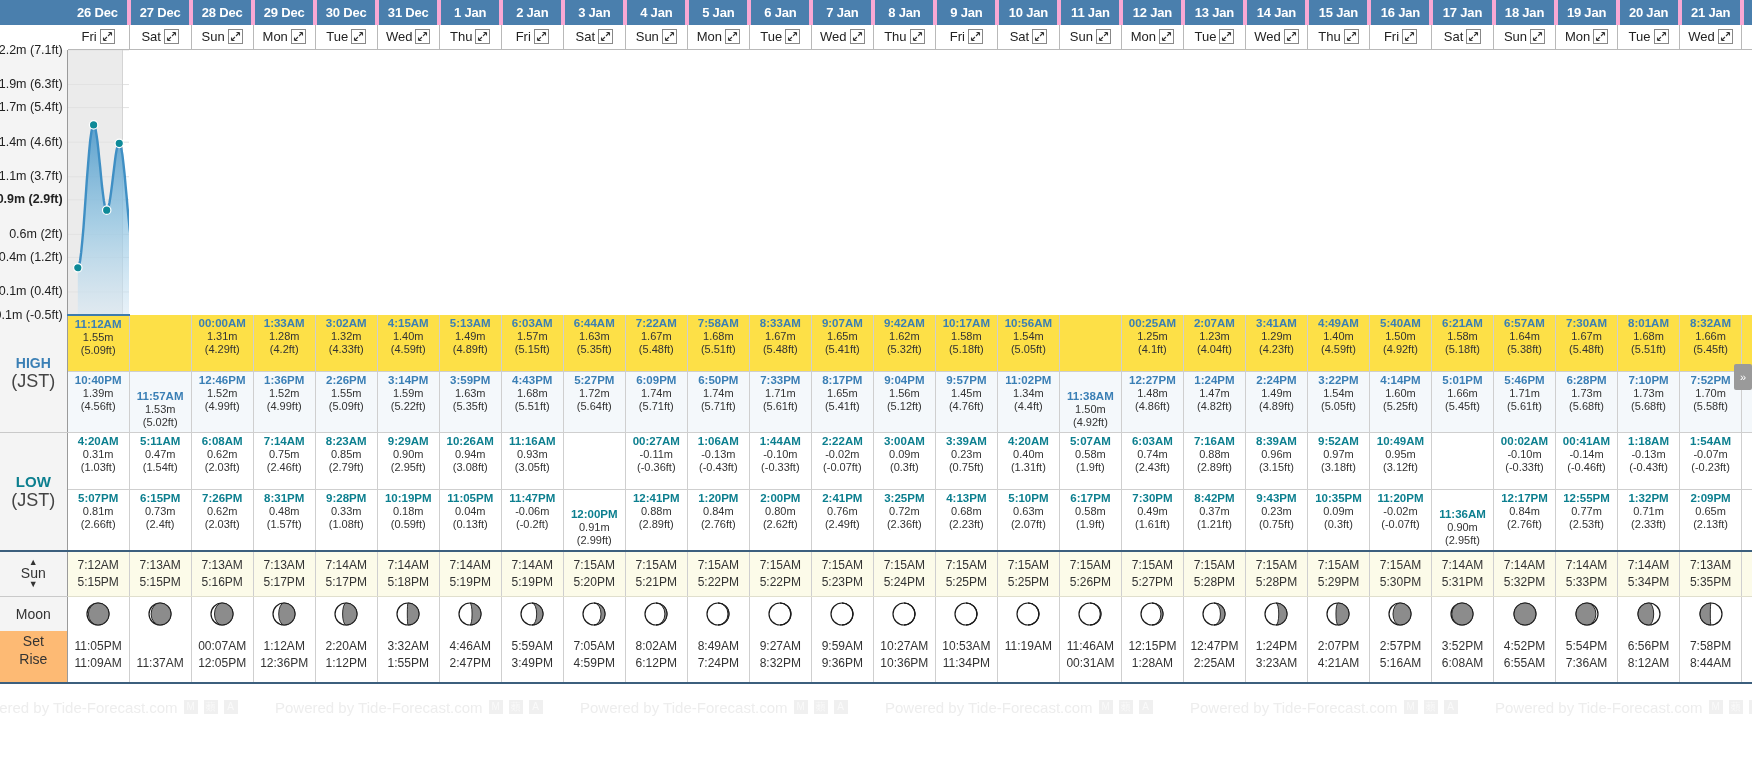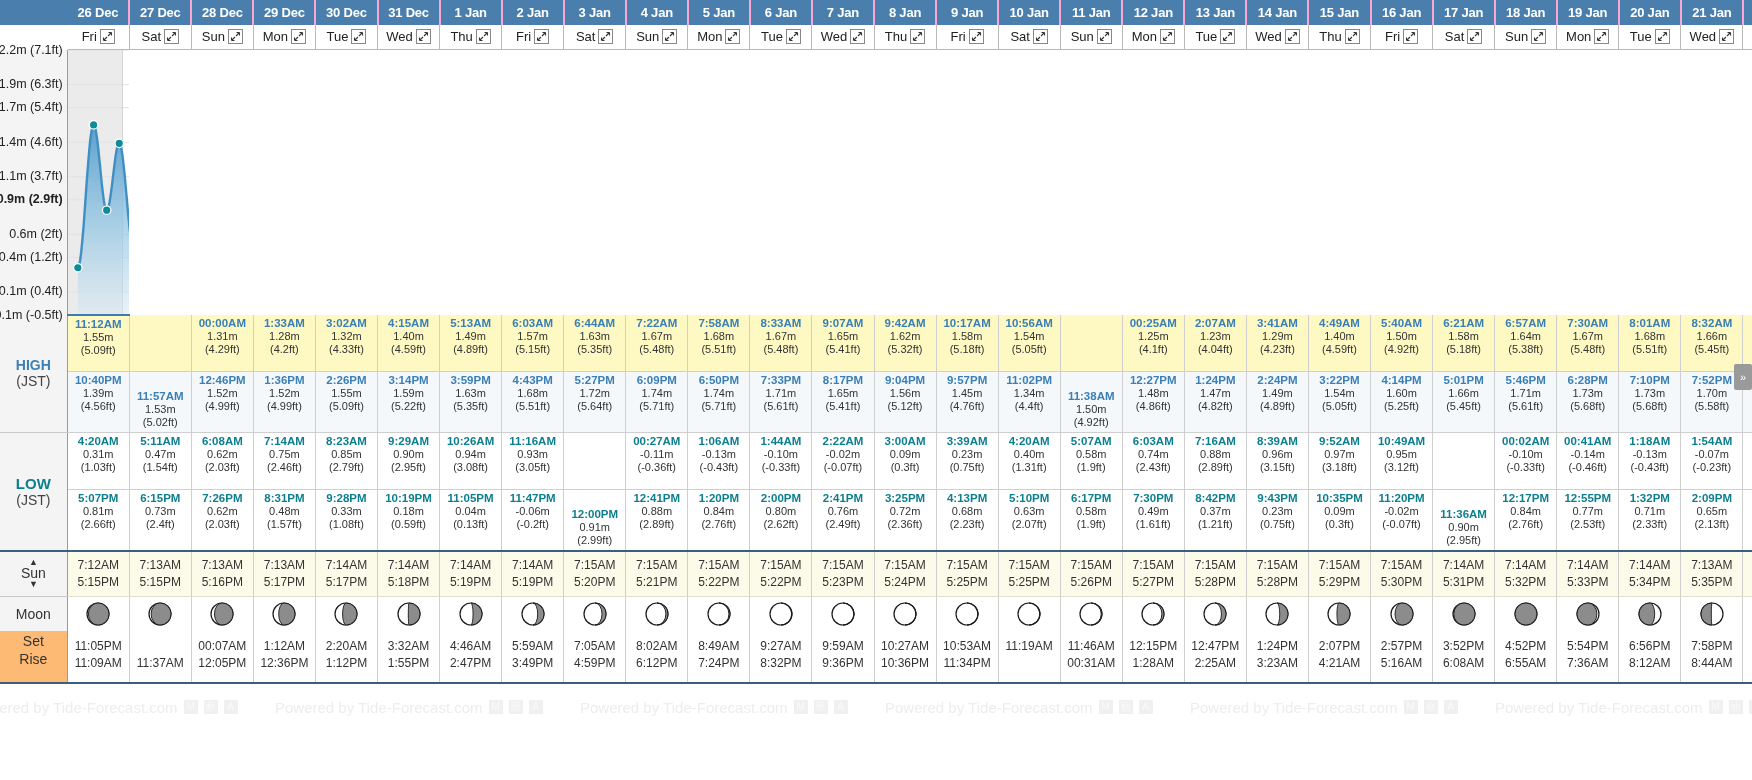--- a/index.html
+++ b/index.html
@@ -66,21 +66,21 @@
   table.tide col.day { width: 54.5px; }
 
   
   tr.daterow td {
     background: #4a7fad;
     color: #ffffff;
     font-size: 13px;
     font-weight: bold;
     text-align: center;
     height: 25px;
-    border-right: 2px solid #f9a8d4;
+    border-right: 4px solid #f9a8d4;
     white-space: nowrap;
     letter-spacing: -0.2px;
   }
   tr.daterow td.corner { background:#4a7fad; border-right:1px solid #4a7fad; }
 
   
   tr.dowrow td {
     height: 24px;
     background: #ffffff;
     border-right: 1px solid #b9b9b9;
@@ -127,34 +127,34 @@
   td.rowlabel {
     background: #f4f4f4;
     border-right: 1px solid #9a9a9a;
     border-bottom: 1px solid #c9c9c9;
     text-align: center;
     vertical-align: middle;
     padding: 0;
   }
   .rl-hi { color:#3a7fb5; font-weight:bold; font-size:14px; }
   .rl-lo { color:#0c7f8f; font-weight:bold; font-size:15px; }
-  .rl-unit { color:#444; font-size:14px; font-weight:normal; }
+  .rl-unit { color:#444; font-size:18px; font-weight:normal; }
 
   td.tcell {
     border-right: 1px solid #cfcfcf;
     border-bottom: 1px solid #cfcfcf;
     padding: 2px 0 3px 0;
     text-align: center;
     vertical-align: top;
     font-size: 11px;
     line-height: 13px;
     color: #333;
     height: 57px;
   }
-  td.hi1 { background:#fef9c3; }
+  td.hi1 { background:#fde047; }
   td.hi2 { background:#f4f8fb;text-align:center; }
   td.lo1 { background:#ffffff; }
   td.lo2 { background:#ffffff; }
   .t-time-hi { color:#3a7fb5; font-weight:bold; font-size:11.5px; display:block; }
   .t-time-lo { color:#0c7f8f; font-weight:bold; font-size:11.5px; display:block; }
   .t-m  { display:block; color:#333; }
   .t-ft { display:block; color:#333; }
   td.tcell.shift .t-time-hi,
   td.tcell.shift .t-time-lo { margin-top: 16px; }
 

